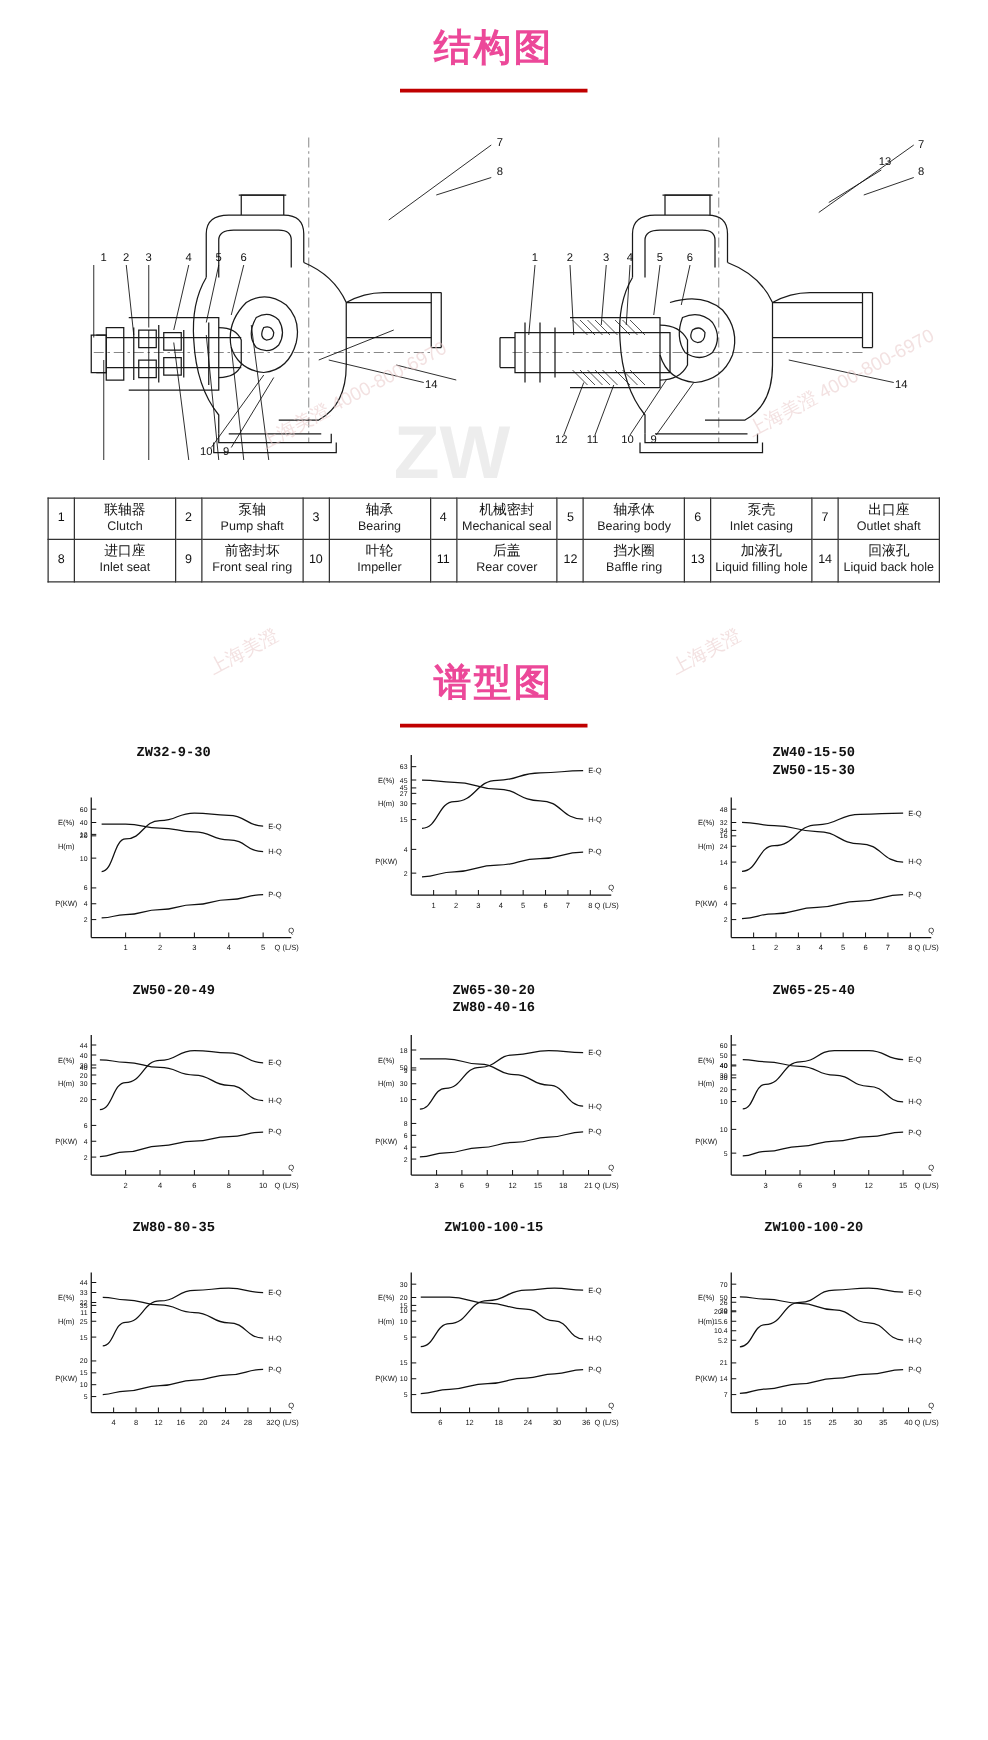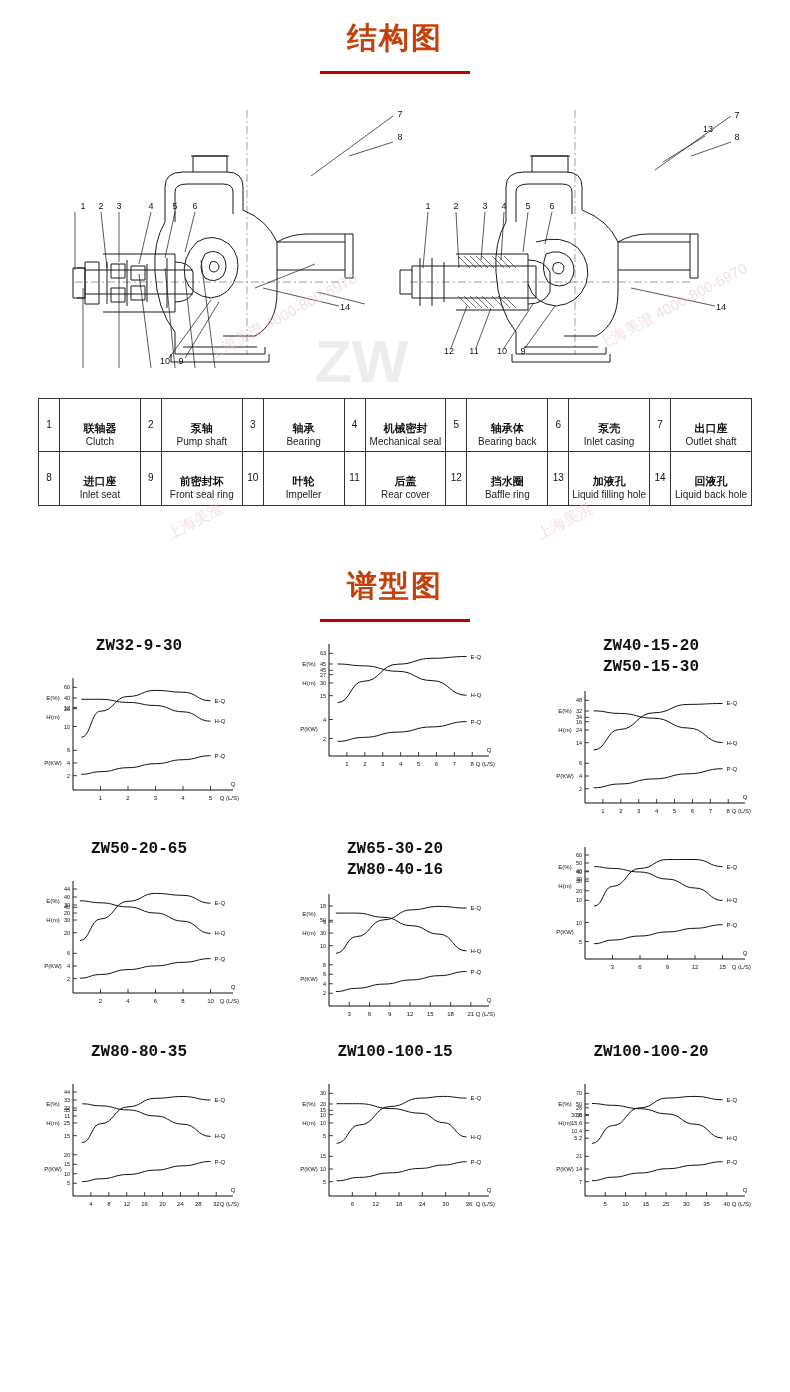--- a/index.html
+++ b/index.html
@@ -11,21 +11,21 @@
     -webkit-font-smoothing:antialiased;
   }
   .page{width:790px;min-height:1392px;position:relative;}
 
   
   .section-title{
     text-align:center;
     font-size:30px;
     font-weight:bold;
     letter-spacing:2px;
-    color:#c2410c;
+    color:#ec4899;
     padding-top:18px;
   }
   .title-rule{
     width:150px;height:3px;background:#c00000;
     margin:12px auto 0 auto;
   }
 
   
   .structure-wrap{
     position:relative;
@@ -51,31 +51,31 @@
   }
   table.parts td{
     border:1px solid #333;
     text-align:center;
     vertical-align:middle;
     padding:3px 1px;
     font-size:10px;
     line-height:1.25;
   }
   table.parts td.num{width:18px;font-size:10px;font-weight:normal;}
-  td.nm .cn{font-size:11px;font-weight:bold;display:block;margin-top:20px;}
+  td.nm .cn{font-size:11px;font-weight:normal;display:block;}
   td.nm .en{font-size:10px;display:block;color:#222;}
 
   
   .curves{
     width:760px;margin:10px auto 0 auto;
   }
   .crow{display:flex;justify-content:space-between;margin-bottom:6px;}
   .cell{width:248px;}
   .cell .ctitle{
-    text-align:center;font-size:16px;font-weight:bold;
+    text-align:center;font-size:11px;font-weight:bold;
     font-family:"Liberation Mono", monospace;
     line-height:1.35;min-height:30px;
     padding-top:4px;
   }
   .cell .ctitle span{display:block;}
   .chart-svg{display:block;margin:0 auto;}
   .chart-svg text{font-family:"Liberation Sans",sans-serif;}
 </style>
 </head>
 <body>
@@ -280,21 +280,21 @@
           <span class="en">Bearing</span>
         </td>
         <td class="num">4</td>
         <td class="nm">
           <span class="cn">机械密封</span>
           <span class="en">Mechanical seal</span>
         </td>
         <td class="num">5</td>
         <td class="nm">
           <span class="cn">轴承体</span>
-          <span class="en">Bearing back</span>
+          <span class="en">Bearing body</span>
         </td>
         <td class="num">6</td>
         <td class="nm">
           <span class="cn">泵壳</span>
           <span class="en">Inlet casing</span>
         </td>
         <td class="num">7</td>
         <td class="nm">
           <span class="cn">出口座</span>
           <span class="en">Outlet shaft</span>
@@ -435,21 +435,21 @@
             <path d="M66.6 70.6 C79.5 70.6 79.5 49.3 92.4 49.3 C109.6 49.3 109.6 32.2 126.8 32.2 C143.9 32.2 143.9 26.3 161.1 26.3 C178.3 26.3 178.3 24.5 195.5 24.5" fill="none" stroke="#111" stroke-width="1"></path>
             <text x="199.5" y="26.548112058465293" font-size="6" fill="#111" text-anchor="start">E-Q</text>
             <path d="M66.6 32.0 C79.5 32.0 79.5 33.8 92.4 33.8 C109.6 33.8 109.6 39.3 126.8 39.3 C143.9 39.3 143.9 48.6 161.1 48.6 C178.3 48.6 178.3 63.3 195.5 63.3" fill="none" stroke="#111" stroke-width="1"></path>
             <text x="199.5" y="65.33333333333334" font-size="6" fill="#111" text-anchor="start">H-Q</text>
             <path d="M66.6 109.4 C79.5 109.4 79.5 105.4 92.4 105.4 C109.6 105.4 109.6 100.1 126.8 100.1 C143.9 100.1 143.9 94.9 161.1 94.9 C178.3 94.9 178.3 89.6 195.5 89.6" fill="none" stroke="#111" stroke-width="1"></path>
             <text x="199.5" y="91.55882352941177" font-size="6" fill="#111" text-anchor="start">P-Q</text>
           </svg>
         </div>
         <div class="cell">
           <div class="ctitle">
-            <span>ZW40-15-20</span>
+            <span>ZW40-15-50</span>
             <span>ZW50-15-30</span>
           </div>
           <svg width="248" height="150" viewBox="0 0 248 150" class="chart-svg">
             <line x1="58" y1="124" x2="218" y2="124" stroke="#111" stroke-width="1"></line>
             <line x1="58" y1="12" x2="58" y2="124" stroke="#111" stroke-width="1"></line>
             <line x1="75.90697674418604" y1="124" x2="75.90697674418604" y2="120" stroke="#111" stroke-width="0.8"></line>
             <text x="75.90697674418604" y="134" font-size="6" fill="#111" text-anchor="middle">1</text>
             <line x1="93.81395348837209" y1="124" x2="93.81395348837209" y2="120" stroke="#111" stroke-width="0.8"></line>
             <text x="93.81395348837209" y="134" font-size="6" fill="#111" text-anchor="middle">2</text>
             <line x1="111.72093023255815" y1="124" x2="111.72093023255815" y2="120" stroke="#111" stroke-width="0.8"></line>
@@ -492,21 +492,21 @@
             <path d="M66.6 31.9 C79.5 31.9 79.5 34.4 92.4 34.4 C109.6 34.4 109.6 39.2 126.8 39.2 C143.9 39.2 143.9 49.0 161.1 49.0 C178.3 49.0 178.3 63.6 195.5 63.6" fill="none" stroke="#111" stroke-width="1"></path>
             <text x="199.5" y="65.56043956043956" font-size="6" fill="#111" text-anchor="start">H-Q</text>
             <path d="M66.6 108.8 C79.5 108.8 79.5 105.0 92.4 105.0 C109.6 105.0 109.6 99.9 126.8 99.9 C143.9 99.9 143.9 94.8 161.1 94.8 C178.3 94.8 178.3 89.7 195.5 89.7" fill="none" stroke="#111" stroke-width="1"></path>
             <text x="199.5" y="91.6600566572238" font-size="6" fill="#111" text-anchor="start">P-Q</text>
           </svg>
         </div>
       </div>
       <div class="crow">
         <div class="cell">
           <div class="ctitle">
-            <span>ZW50-20-65</span>
+            <span>ZW50-20-49</span>
           </div>
           <svg width="248" height="150" viewBox="0 0 248 150" class="chart-svg">
             <line x1="58" y1="124" x2="218" y2="124" stroke="#111" stroke-width="1"></line>
             <line x1="58" y1="12" x2="58" y2="124" stroke="#111" stroke-width="1"></line>
             <line x1="85.5" y1="124" x2="85.5" y2="120" stroke="#111" stroke-width="0.8"></line>
             <text x="85.5" y="134" font-size="6" fill="#111" text-anchor="middle">2</text>
             <line x1="113" y1="124" x2="113" y2="120" stroke="#111" stroke-width="0.8"></line>
             <text x="113" y="134" font-size="6" fill="#111" text-anchor="middle">4</text>
             <line x1="140.5" y1="124" x2="140.5" y2="120" stroke="#111" stroke-width="0.8"></line>
             <text x="140.5" y="134" font-size="6" fill="#111" text-anchor="middle">6</text>
@@ -594,20 +594,23 @@
             <text x="38" y="99" font-size="6" fill="#111" text-anchor="middle">P(KW)</text>
             <path d="M64.9 71.3 C75.2 71.3 75.2 54.6 85.5 54.6 C99.3 54.6 99.3 37.8 113.0 37.8 C126.8 37.8 126.8 27.8 140.5 27.8 C154.3 27.8 154.3 24.4 168.0 24.4 C181.8 24.4 181.8 26.1 195.5 26.1" fill="none" stroke="#111" stroke-width="1"></path>
             <text x="199.5" y="28.10526315789474" font-size="6" fill="#111" text-anchor="start">E-Q</text>
             <path d="M64.9 31.1 C75.2 31.1 75.2 31.1 85.5 31.1 C99.3 31.1 99.3 35.3 113.0 35.3 C126.8 35.3 126.8 43.7 140.5 43.7 C154.3 43.7 154.3 52.1 168.0 52.1 C181.8 52.1 181.8 68.9 195.5 68.9" fill="none" stroke="#111" stroke-width="1"></path>
             <text x="199.5" y="70.8780487804878" font-size="6" fill="#111" text-anchor="start">H-Q</text>
             <path d="M64.9 109.5 C75.2 109.5 75.2 106.3 85.5 106.3 C99.3 106.3 99.3 102.1 113.0 102.1 C126.8 102.1 126.8 97.9 140.5 97.9 C154.3 97.9 154.3 93.7 168.0 93.7 C181.8 93.7 181.8 89.5 195.5 89.5" fill="none" stroke="#111" stroke-width="1"></path>
             <text x="199.5" y="91.54492415402568" font-size="6" fill="#111" text-anchor="start">P-Q</text>
           </svg>
         </div>
         <div class="cell">
+          <div class="ctitle">
+            <span>ZW65-25-40</span>
+          </div>
           <svg width="248" height="150" viewBox="0 0 248 150" class="chart-svg">
             <line x1="58" y1="124" x2="218" y2="124" stroke="#111" stroke-width="1"></line>
             <line x1="58" y1="12" x2="58" y2="124" stroke="#111" stroke-width="1"></line>
             <line x1="85.5" y1="124" x2="85.5" y2="120" stroke="#111" stroke-width="0.8"></line>
             <text x="85.5" y="134" font-size="6" fill="#111" text-anchor="middle">3</text>
             <line x1="113" y1="124" x2="113" y2="120" stroke="#111" stroke-width="0.8"></line>
             <text x="113" y="134" font-size="6" fill="#111" text-anchor="middle">6</text>
             <line x1="140.5" y1="124" x2="140.5" y2="120" stroke="#111" stroke-width="0.8"></line>
             <text x="140.5" y="134" font-size="6" fill="#111" text-anchor="middle">9</text>
             <line x1="168" y1="124" x2="168" y2="120" stroke="#111" stroke-width="0.8"></line>

